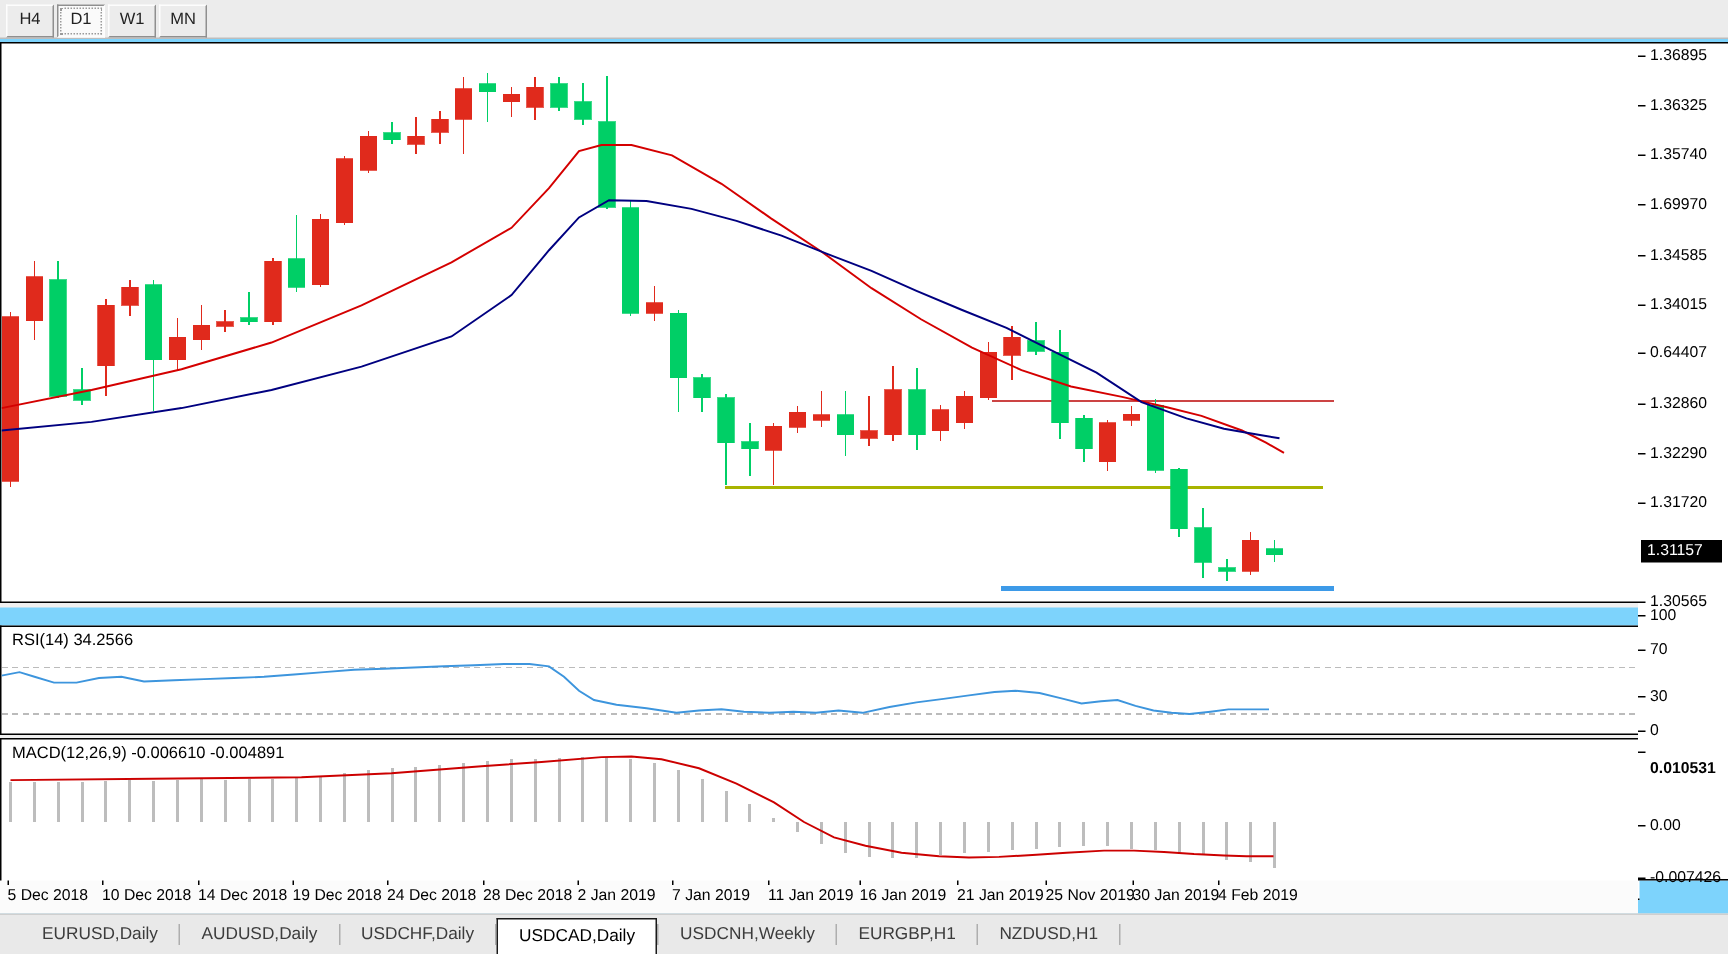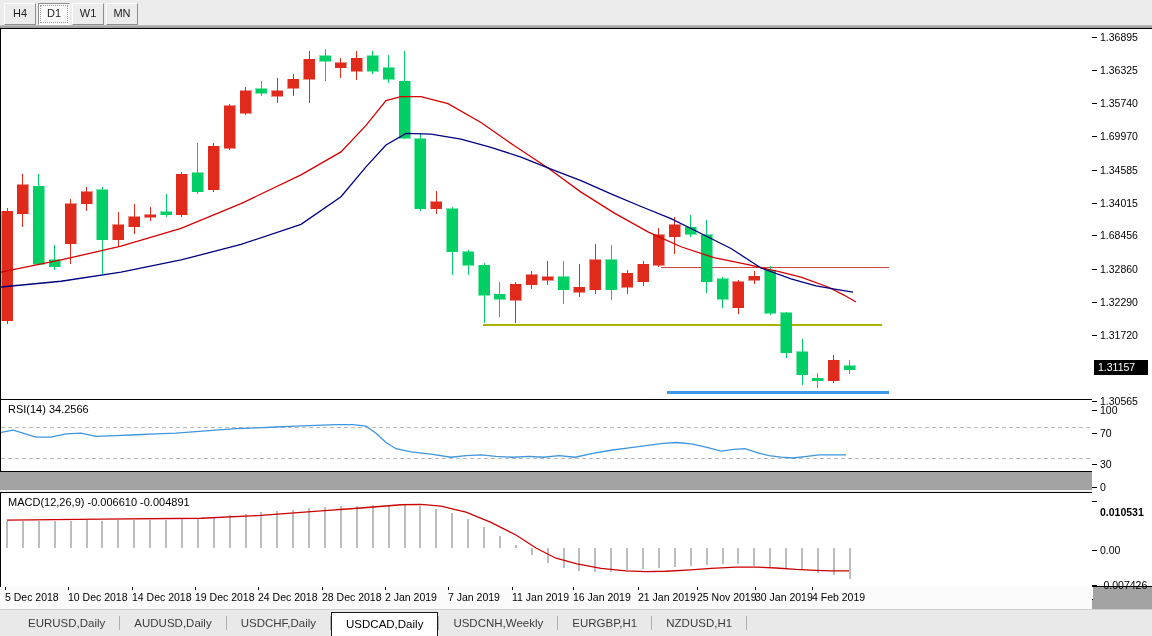--- a/index.html
+++ b/index.html
@@ -1,28 +1,28 @@
 <!DOCTYPE html>
 <html><head>
 <meta charset="utf-8">
 <style>
   html,body{margin:0;padding:0;background:#f0f0f0;font-family:"Liberation Sans",sans-serif;}
-  #app{position:relative;width:1152px;height:636px;background:#a3a3a3;overflow:hidden;}
+  #app{position:relative;width:1152px;height:636px;background:#7dd3fc;overflow:hidden;}
 
   
   #toolbar{position:absolute;left:0;top:0;width:1152px;height:26px;background:#ececec;border-bottom:1px solid #bdbdbd;box-sizing:border-box;}
   .tf-btn{position:relative;float:left;margin:3px 1px 0 1px;width:30px;height:20px;line-height:18px;text-align:center;
     font-size:11px;color:#222;background:#ececec;border:1px solid;border-color:#fdfdfd #8f8f8f #8f8f8f #fdfdfd;cursor:default;}
   .tf-btn.active{background:#fafafa;border-color:#8f8f8f #fdfdfd #fdfdfd #8f8f8f;outline:1px dotted #9a9a9a;outline-offset:-3px;}
   #toolbar .pad{float:left;width:3px;height:1px;}
 
   
   .panel{position:absolute;left:0;background:#fff;border:1px solid #000;border-right:none;box-sizing:border-box;}
   #main-panel{top:28px;width:1093px;height:374px;}
-  #rsi-panel{top:399px;width:1093px;height:73px;}
+  #rsi-panel{top:417px;width:1093px;height:73px;}
   #macd-panel{top:492px;width:1093px;height:108px;}
   .splitter{position:absolute;left:0;width:1093px;background:#f0f0f0;}
   svg{display:block;}
 
   .panel-label{position:absolute;left:7px;top:3px;font-size:11px;color:#000;white-space:pre;}
   #chart-title{position:absolute;left:8px;top:5px;font-size:12px;color:#283593;white-space:pre;}
   #chart-title .tri{font-size:9px;margin-right:5px;color:#283593;}
 
   
   #axis-col{position:absolute;left:1092px;top:28px;width:60px;height:559px;background:#fff;border-top:1px solid #000;border-bottom:1px solid #000;box-sizing:border-box;}
@@ -256,21 +256,21 @@
       <div class="axis-label" style="top: 34.7775px;">1.36325</div>
       <div class="axis-tick" style="top: 74.4175px;"></div>
       <div class="axis-label" style="top: 68.4175px;">1.35740</div>
       <div class="axis-tick" style="top: 107.195px;"></div>
       <div class="axis-label" style="top: 101.195px;">1.69970</div>
       <div class="axis-tick" style="top: 140.835px;"></div>
       <div class="axis-label" style="top: 134.835px;">1.34585</div>
       <div class="axis-tick" style="top: 173.612px;"></div>
       <div class="axis-label" style="top: 167.612px;">1.34015</div>
       <div class="axis-tick" style="top: 206.39px;"></div>
-      <div class="axis-label" style="top: 200.39px;">1.68456</div>
+      <div class="axis-label" style="top: 200.39px;">0.64407</div>
       <div class="axis-tick" style="top: 240.03px;"></div>
       <div class="axis-label" style="top: 234.03px;">1.32860</div>
       <div class="axis-tick" style="top: 272.807px;"></div>
       <div class="axis-label" style="top: 266.807px;">1.32290</div>
       <div class="axis-tick" style="top: 305.585px;"></div>
       <div class="axis-label" style="top: 299.585px;">1.31720</div>
       <div class="axis-tick" style="top: 372.002px;"></div>
       <div class="axis-label" style="top: 366.002px;">1.30565</div>
       <div class="axis-tick" style="top: 380.75px;"></div>
       <div class="axis-label" style="top: 374.75px;">100</div>

